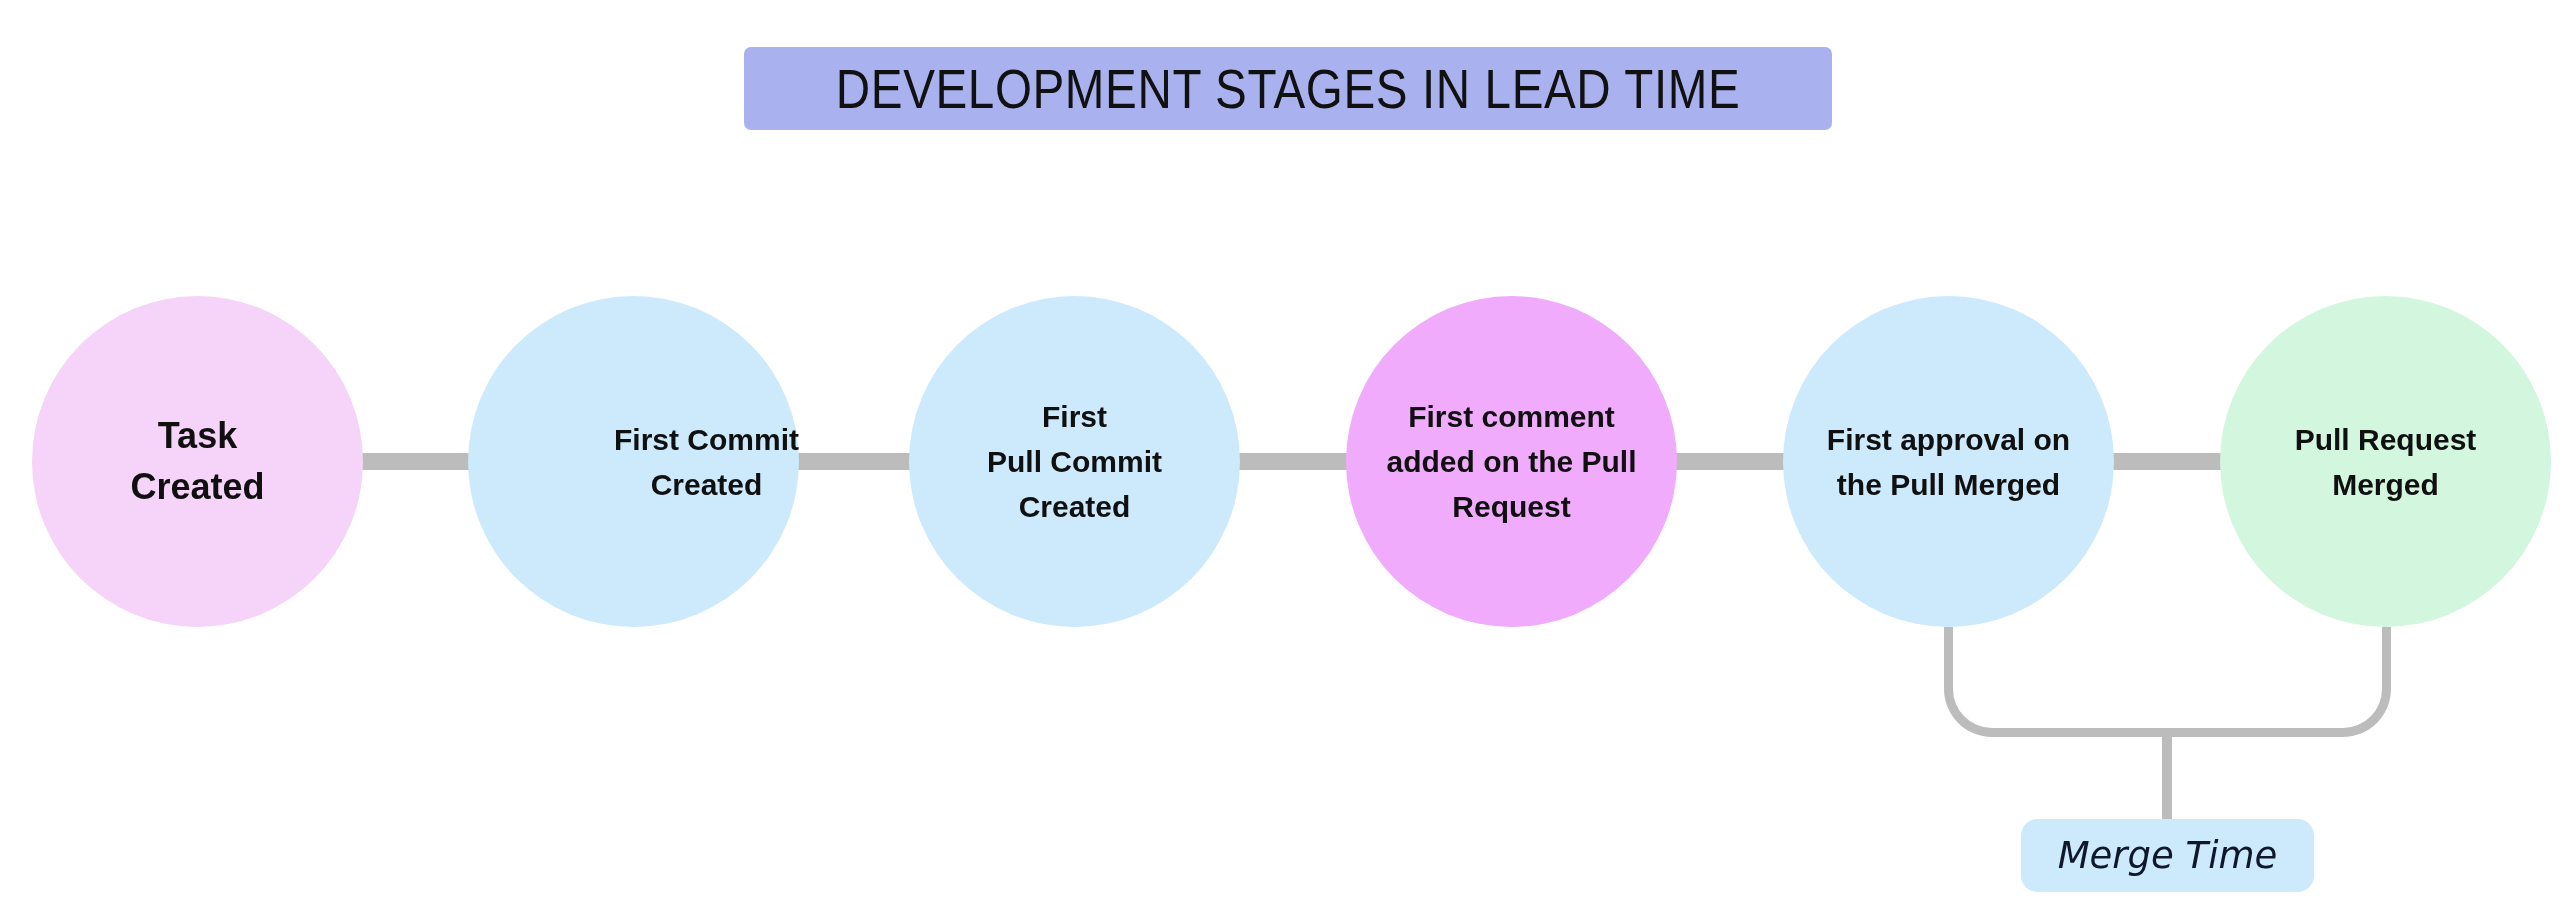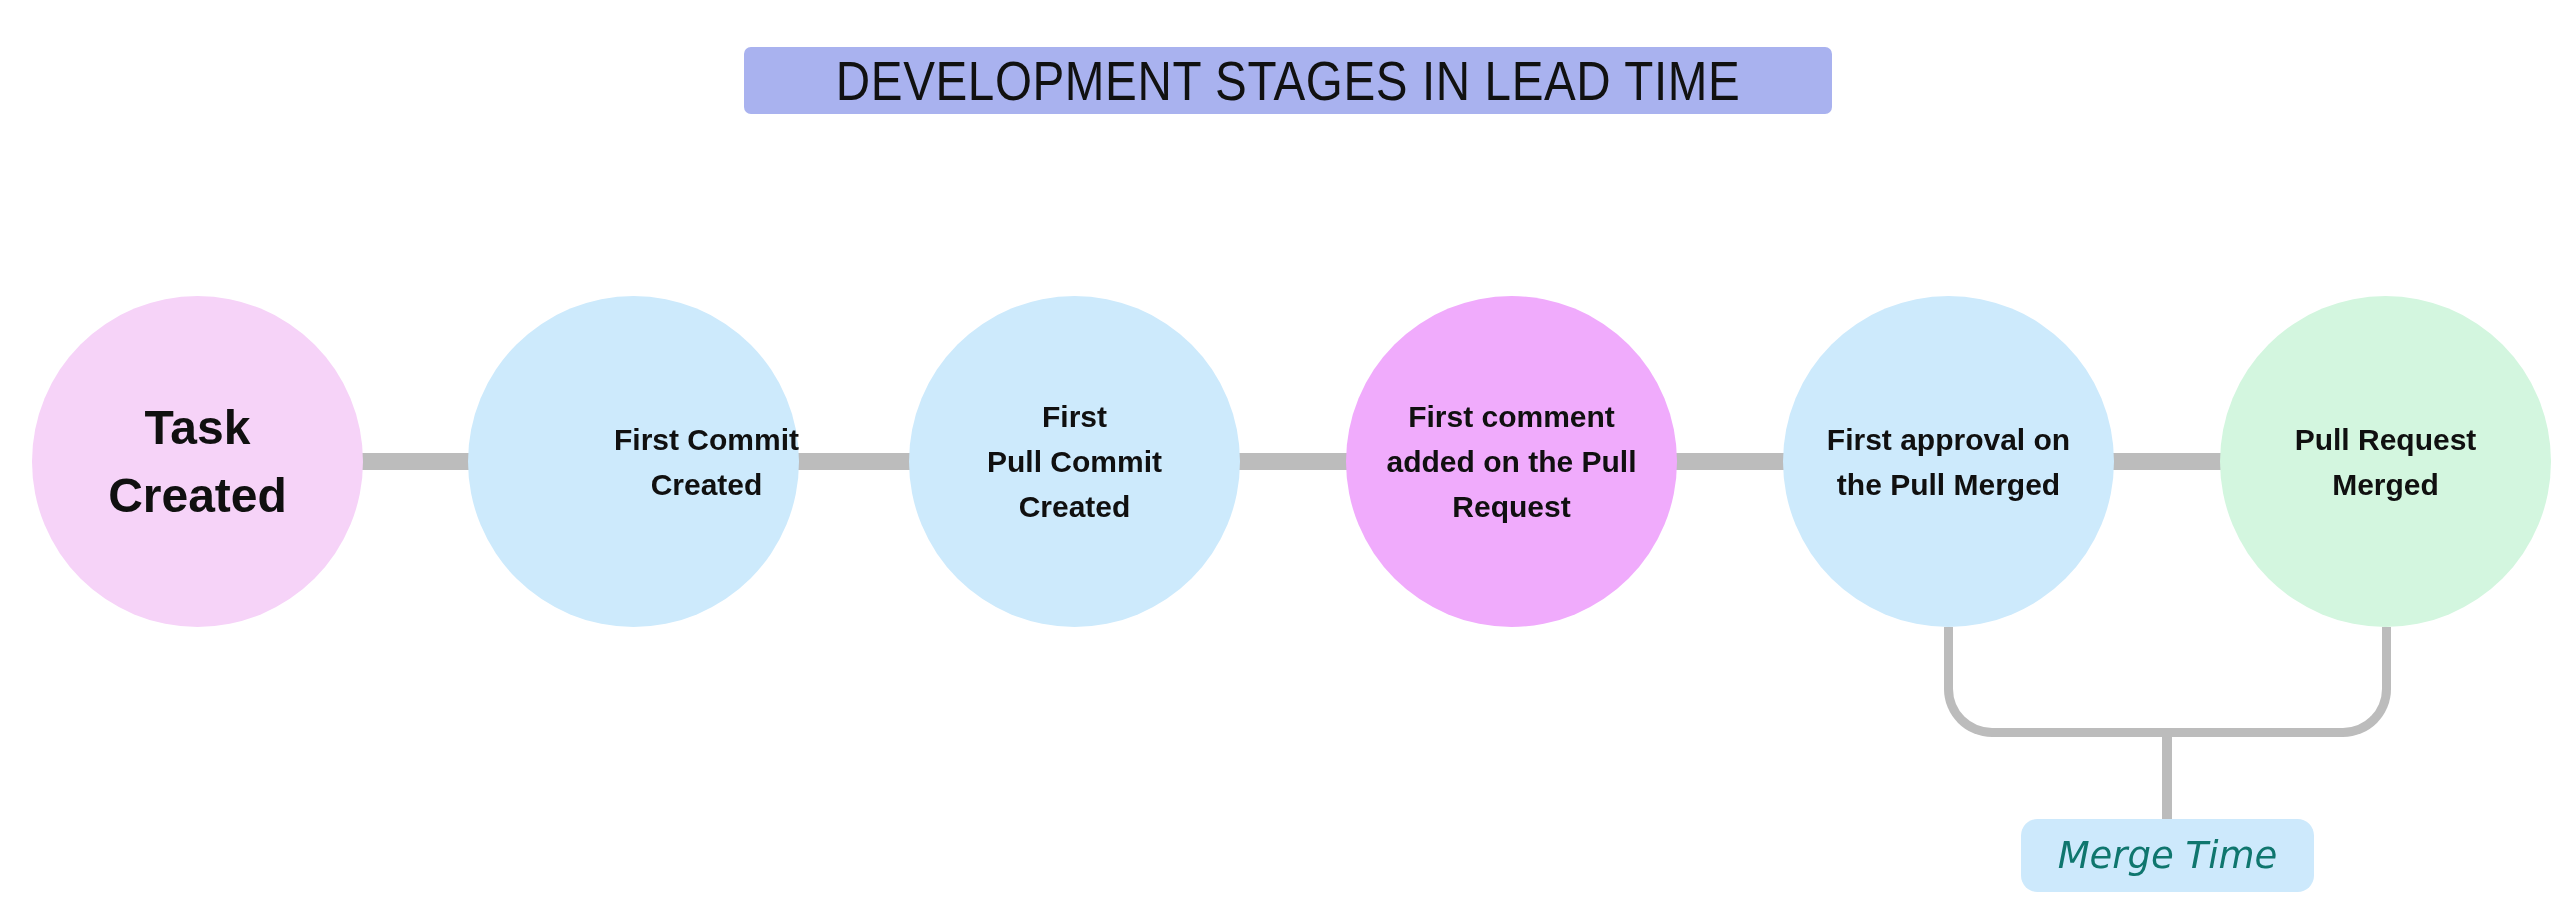--- a/index.html
+++ b/index.html
@@ -9,21 +9,21 @@
     height: 923px;
     background: #ffffff;
     overflow: hidden;
     font-family: "Liberation Sans", sans-serif;
   }
 
   
   .title-banner {
     position: absolute;
     left: 744px; top: 47px;
-    width: 1088px; height: 67px;
+    width: 1088px; height: 83px;
     background: #a9b2ef;
     border-radius: 6.9px;
     display: flex; align-items: center; justify-content: center;
   }
   .title-text {
     display: inline-block;
     transform: scaleX(0.85);
     font-size: 56px;
     font-weight: 400;
     letter-spacing: 0.7px;
@@ -56,21 +56,21 @@
     font-weight: 700;
     font-size: 30px;
     line-height: 1.5;
   }
   .stage-1 { left: 32px; }
   .stage-2 { left: 468px; justify-content: flex-end; }
   .stage-3 { left: 909px; }
   .stage-4 { left: 1346px; }
   .stage-5 { left: 1783px; }
   .stage-6 { left: 2220px; }
-  .stage-1 .stage-label { font-size: 48px; line-height: 1.4; }
+  .stage-1 .stage-label { font-size: 36px; line-height: 1.4; }
 
   
   .merge-bracket {
     position: absolute;
     left: 1944px; top: 627px;
     width: 447px; height: 110px;
     box-sizing: border-box;
     border-left: 9.6px solid #bcbcbc;
     border-right: 9.6px solid #bcbcbc;
     border-bottom: 9.6px solid #bcbcbc;
@@ -94,21 +94,21 @@
     background: #cde9fc;
     border-radius: 16.5px;
     display: flex; align-items: center; justify-content: center;
     z-index: 2;
   }
   .merge-box-label {
     font-family: "DejaVu Sans", sans-serif;
     font-style: italic;
     font-weight: 500;
     font-size: 37px;
-    color: #0f766e;
+    color: #0f172a;
     white-space: nowrap;
   }
 </style>
 </head>
 <body>
 
 <div class="canvas">
 
   <div class="title-banner">
     <span class="title-text">DEVELOPMENT STAGES IN LEAD TIME</span>

